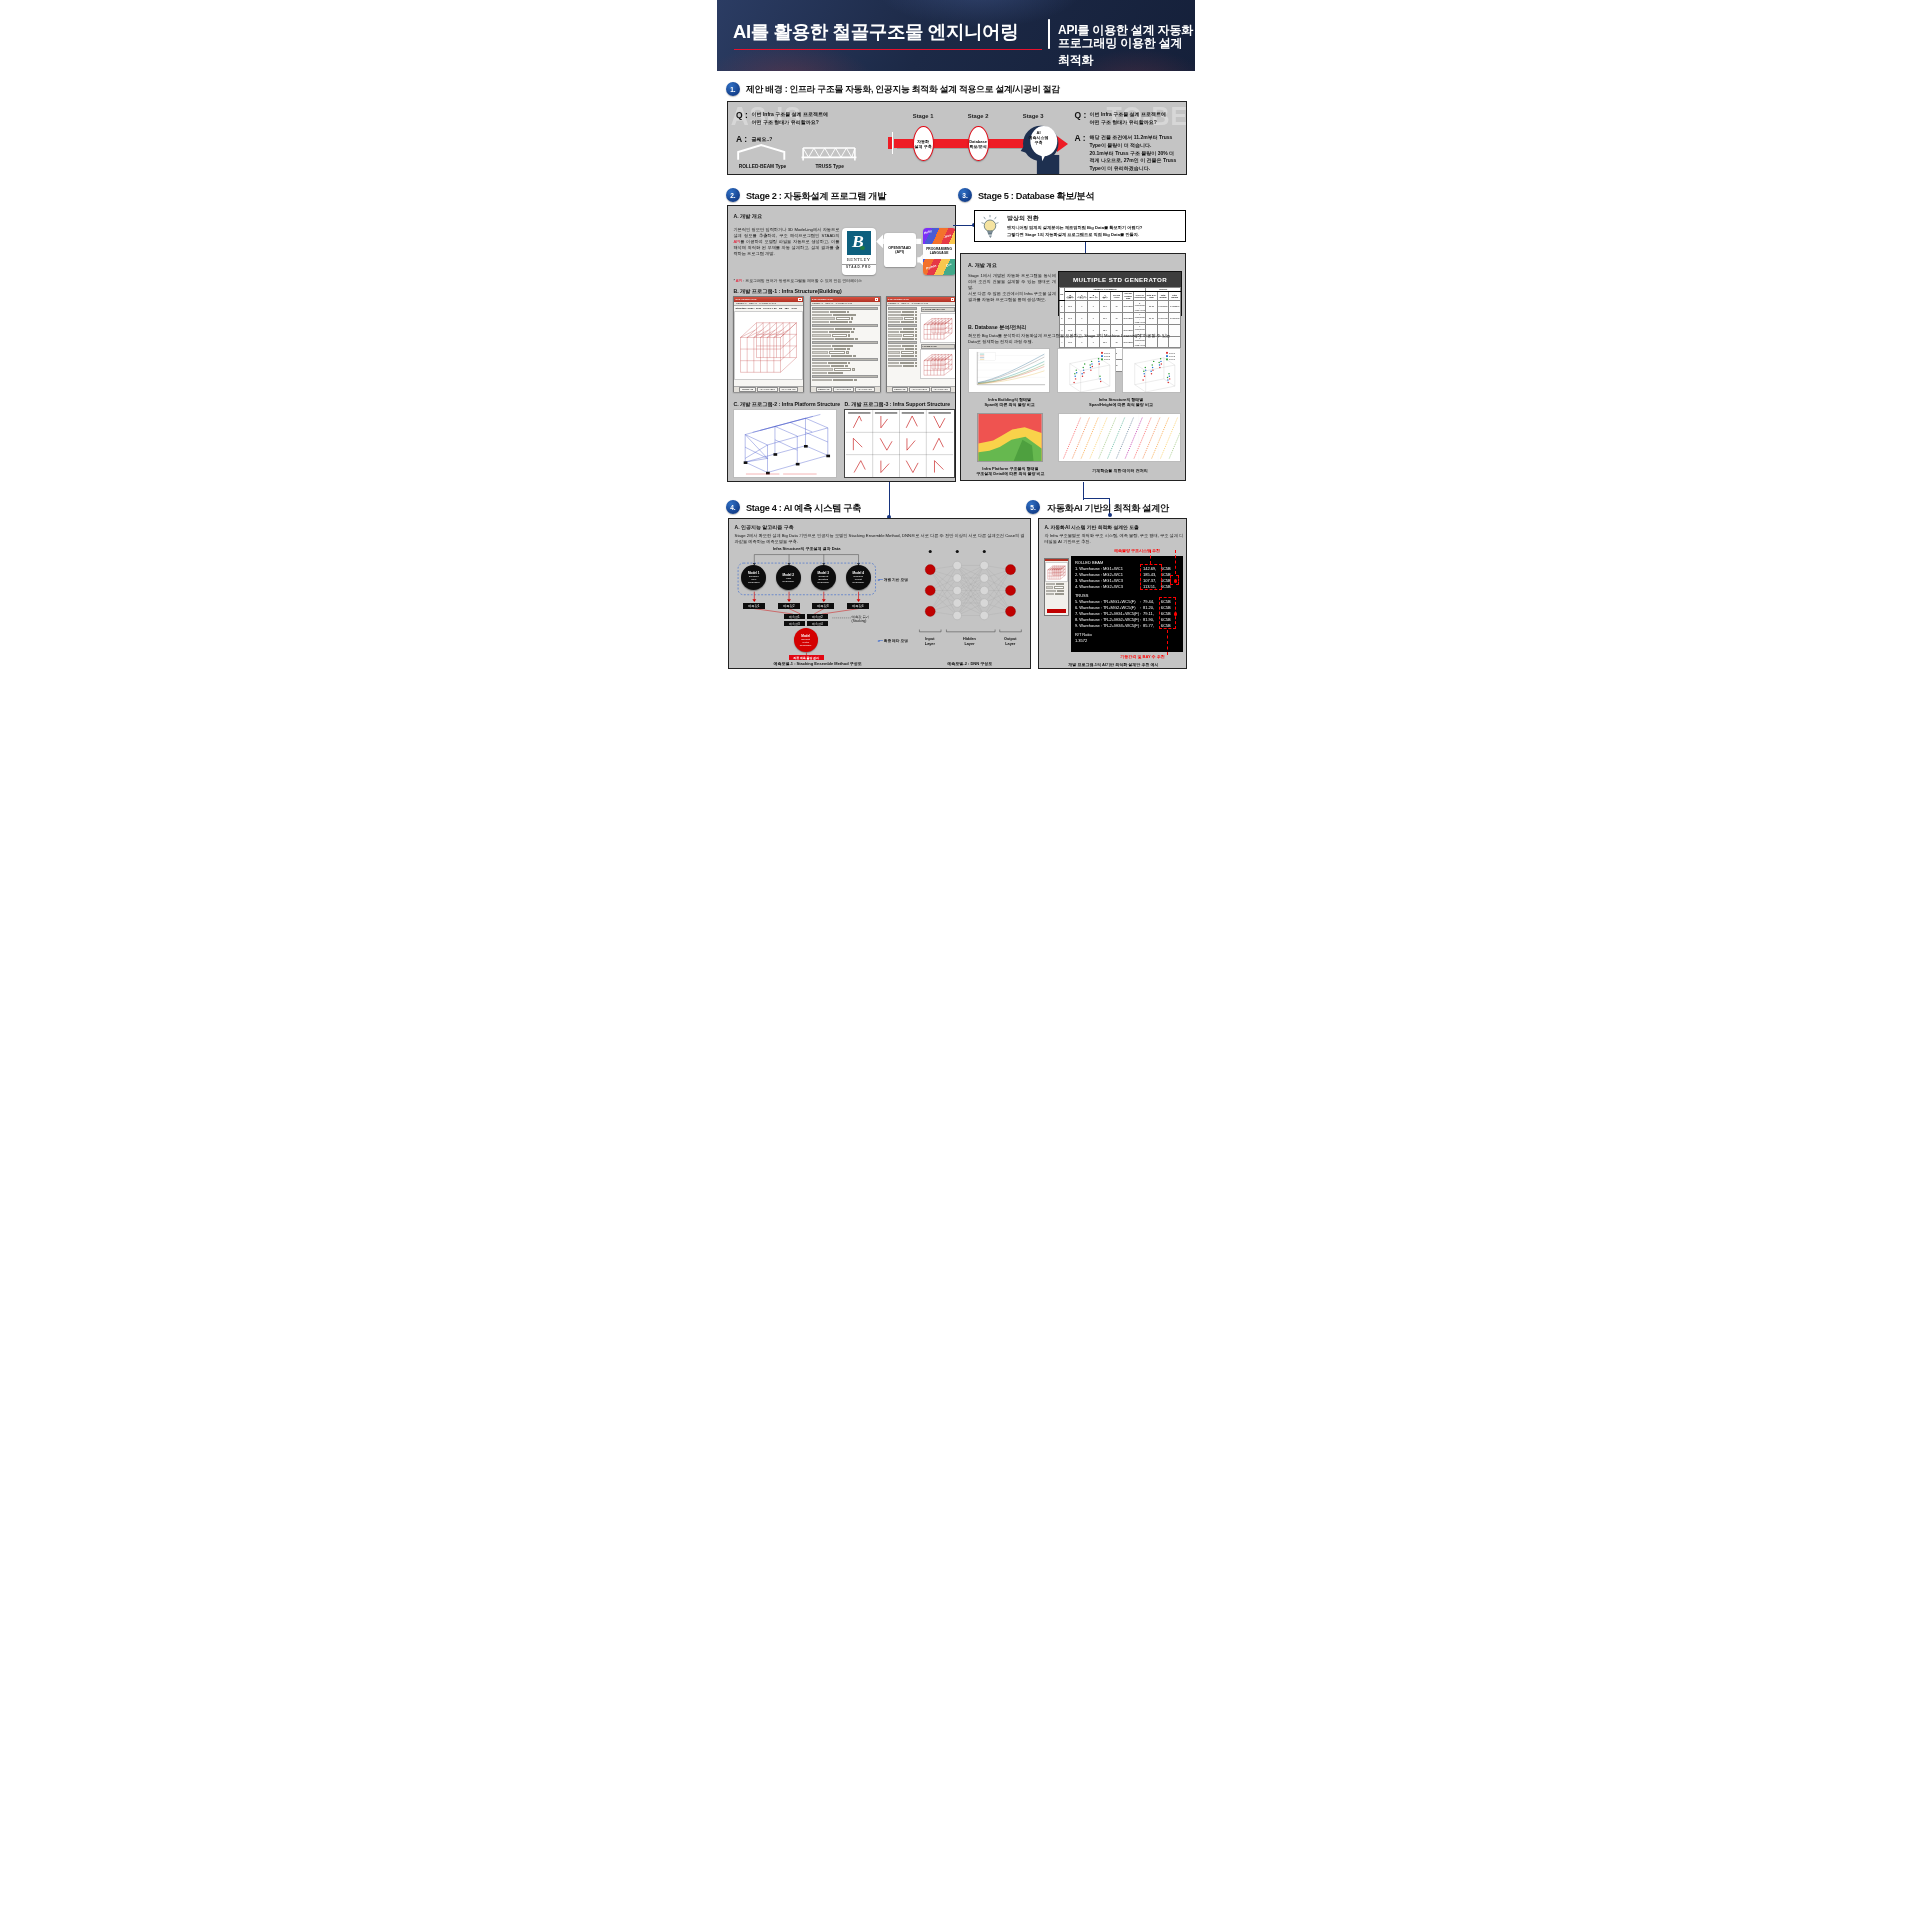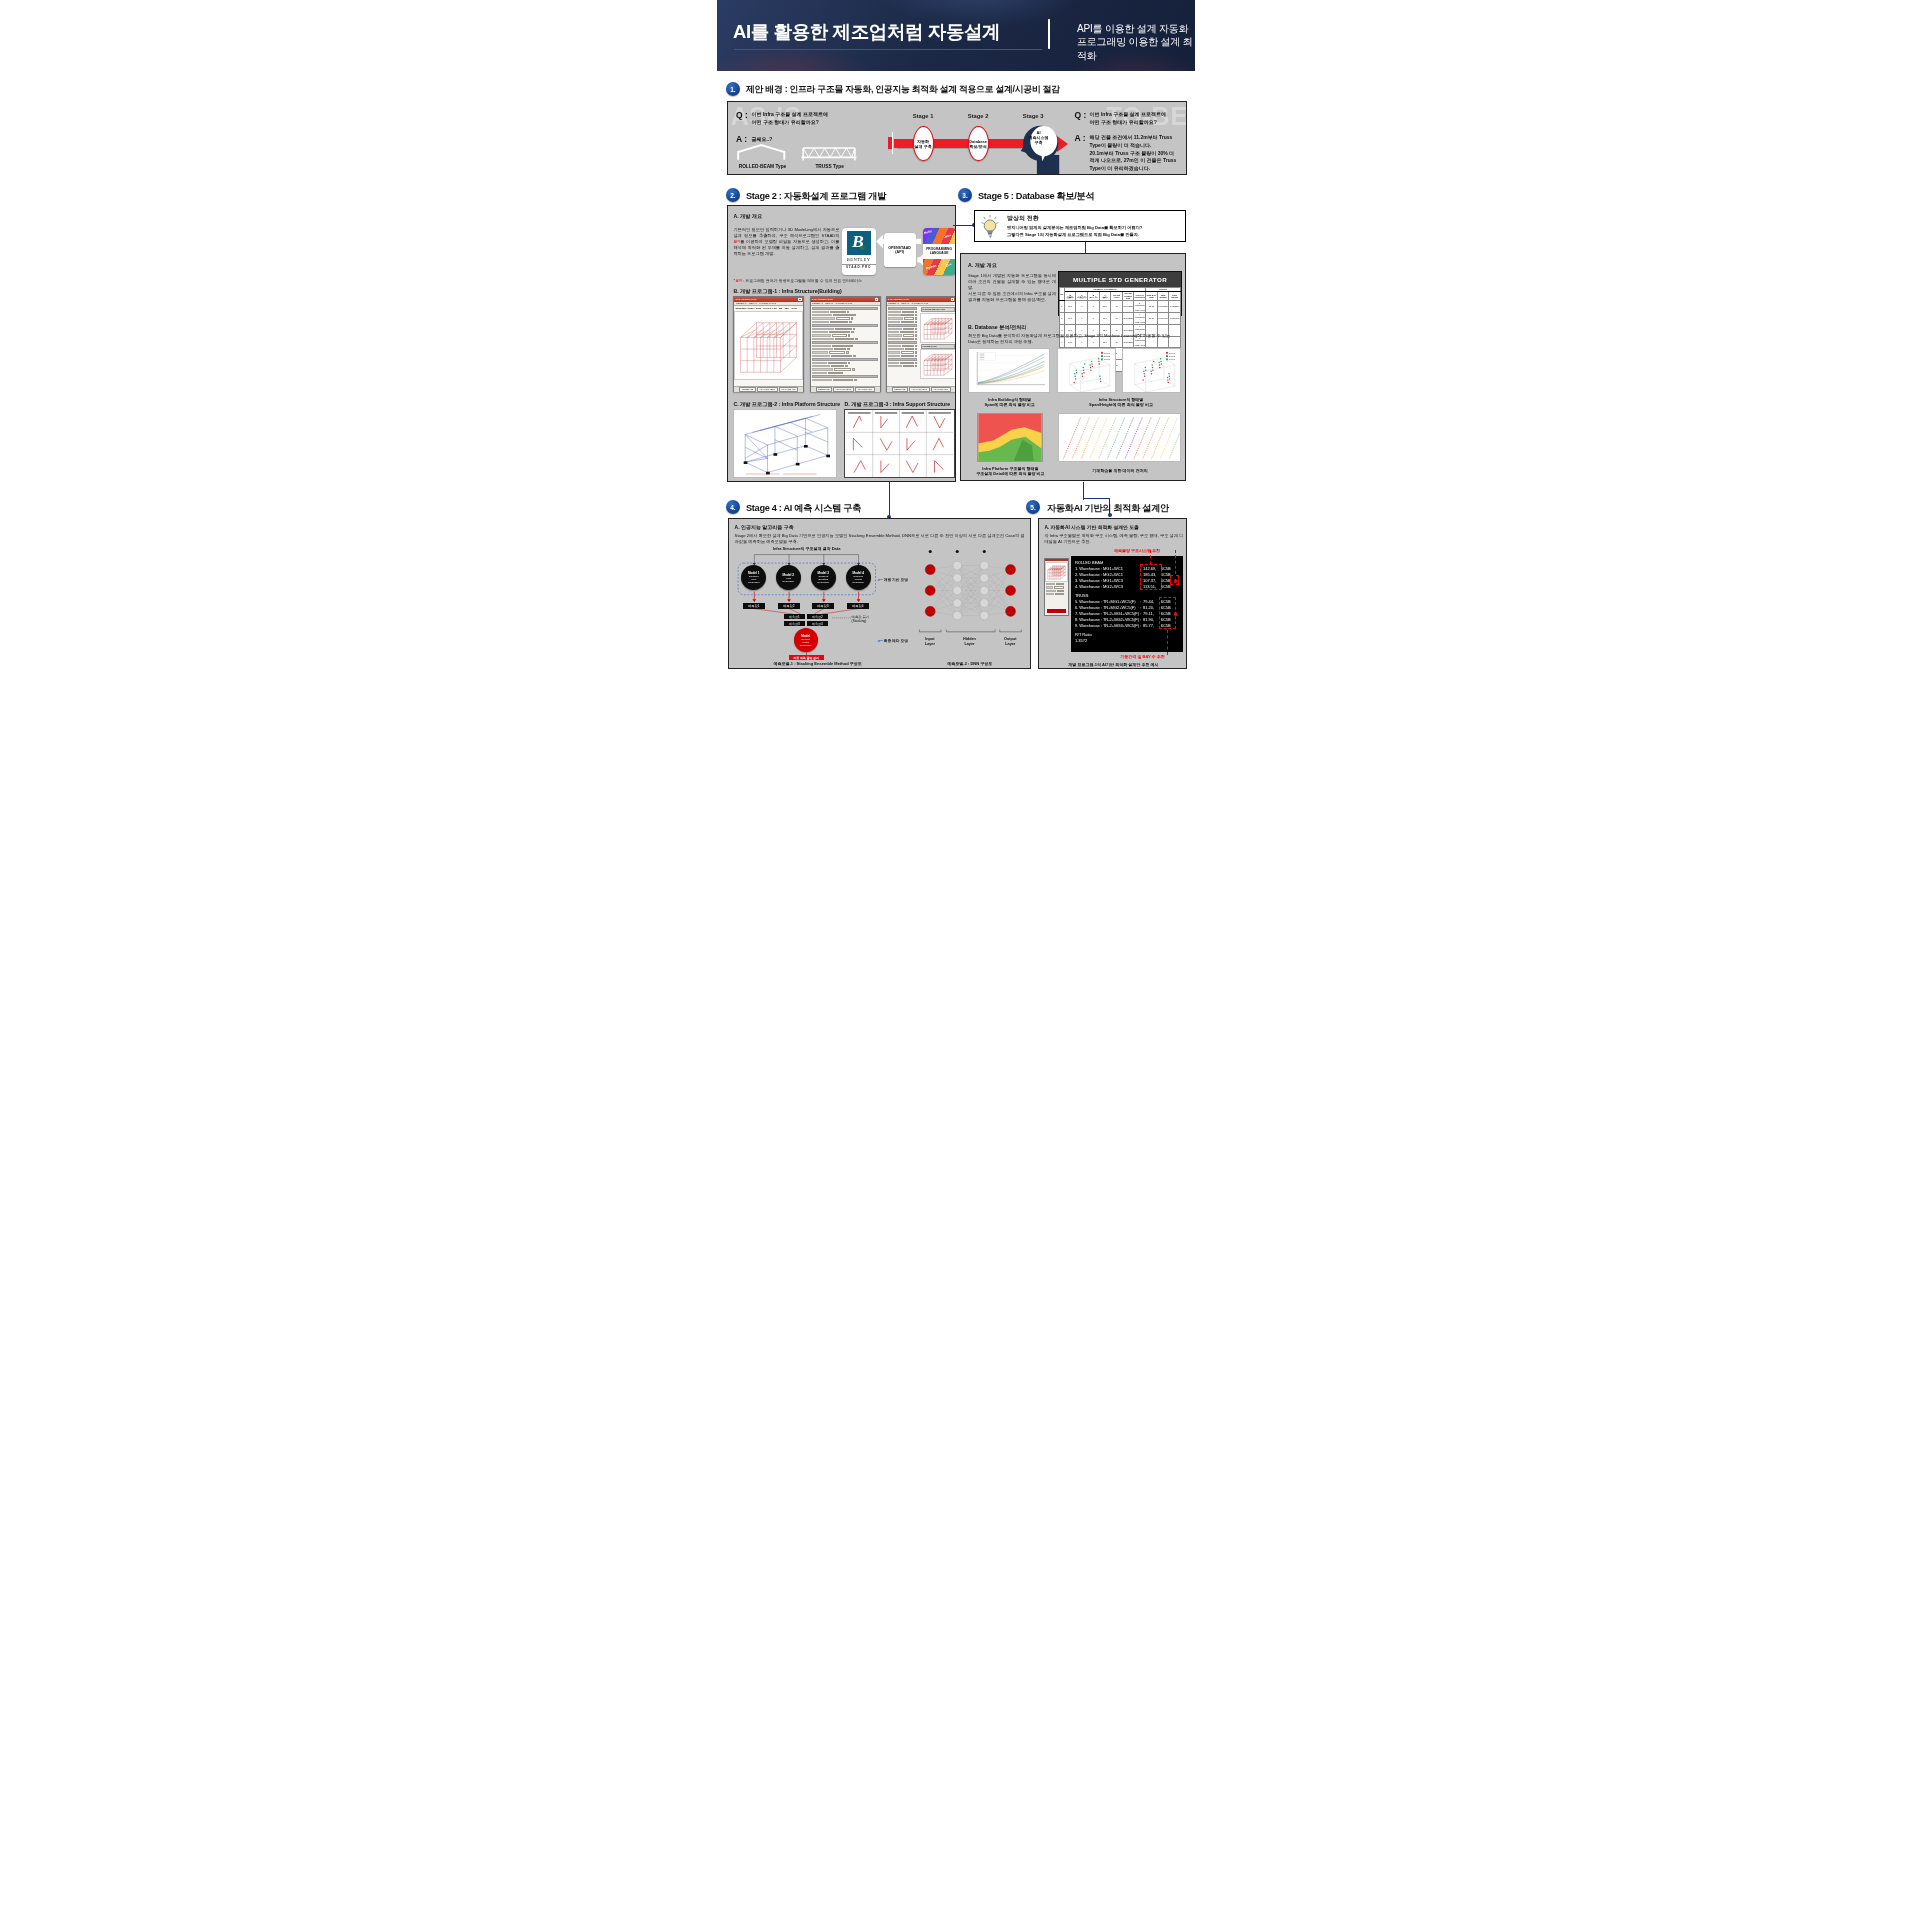--- a/index.html
+++ b/index.html
@@ -12,21 +12,21 @@
   #header { left:0; top:0; width:478px; height:71px;
     background:
       radial-gradient(139px 58px at 15% 110%, rgba(190,60,60,.25), transparent 60%),
       radial-gradient(162px 65px at 55% -20%, rgba(90,120,190,.35), transparent 65%),
       radial-gradient(116px 54px at 88% 115%, rgba(150,60,70,.28), transparent 60%),
       linear-gradient(120deg, #2b3c63 0%, #1c2946 45%, #15203a 100%);
   }
   #header .title { left:16px; top:18.5px; color:#fff; font-size:18.5px; font-weight:800; letter-spacing:-0.4px; }
   #header .title-underline { left:17.3px; top:49px; width:308px; height:1.2px; background:#e8112d; }
   #header .divider { left:331px; top:18.5px; width:1.5px; height:30px; background:#fff; border-radius:0.8px; }
-  #header .sub { left:360px; color:#fff; font-size:10px; font-weight:400; letter-spacing:-0.2px; }
+  #header .sub { left:341px; color:#fff; font-size:12px; font-weight:700; letter-spacing:-0.2px; }
   #header .sub1 { top:22.3px; } #header .sub2 { top:35px; }
 
   
   .sec-circle { width:14px; height:14px; border-radius:50%;
     background: radial-gradient(circle at 35% 28%, #2f6fc4, #14408c 70%);
     color:#fff; font-weight:800; font-size:6.5px; display:flex; align-items:center; justify-content:center;
     box-shadow: 0 0.8px 1.2px rgba(0,0,0,.35); }
   .sec-heading { font-size:9.2px; font-weight:800; color:#141414; letter-spacing:-0.3px; }
   .gray-box { background:#c4c4c4; border:0.6px solid #222; overflow:hidden; }
 
@@ -118,21 +118,21 @@
   .conn-dot { position:absolute; width:4.2px; height:4.2px; border-radius:50%; background:#16337e; }
 
   .chart-panel { background:#fff; border:0.4px solid #bbb; }
 </style>
 </head>
 <body>
 
 <div id="poster">
 
   <div id="header" class="abs">
-    <div class="abs title">AI를 활용한 제조업처럼 자동설계</div>
+    <div class="abs title">AI를 활용한 철골구조물 엔지니어링</div>
     <div class="abs title-underline"></div>
     <div class="abs divider"></div>
     <div class="abs sub sub1">API를 이용한 설계 자동화</div>
     <div class="abs sub sub2">프로그래밍 이용한 설계 최적화</div>
   </div>
 
   <div class="abs sec-circle" style="left:8.9px; top:82px;">
     <span>1.</span>
   </div>
   <div class="abs sec-heading" style="left:29px; top:83px; font-size:8.9px;">제안 배경 : 인프라 구조물 자동화, 인공지능 최적화 설계 적용으로 설계/시공비 절감</div>

